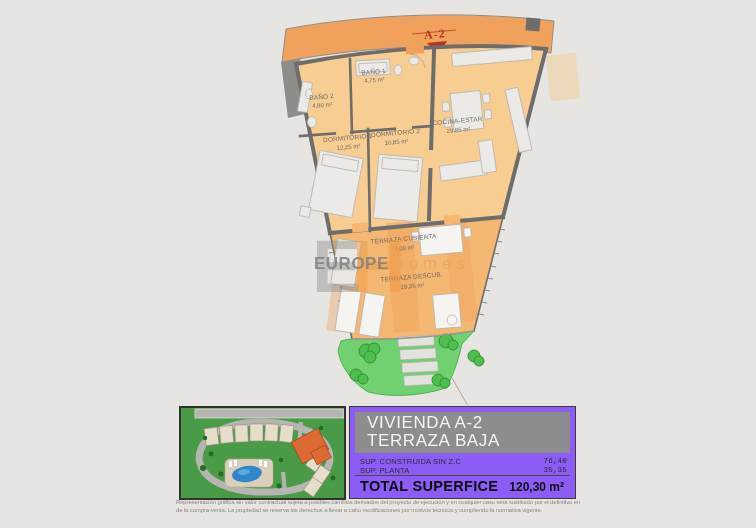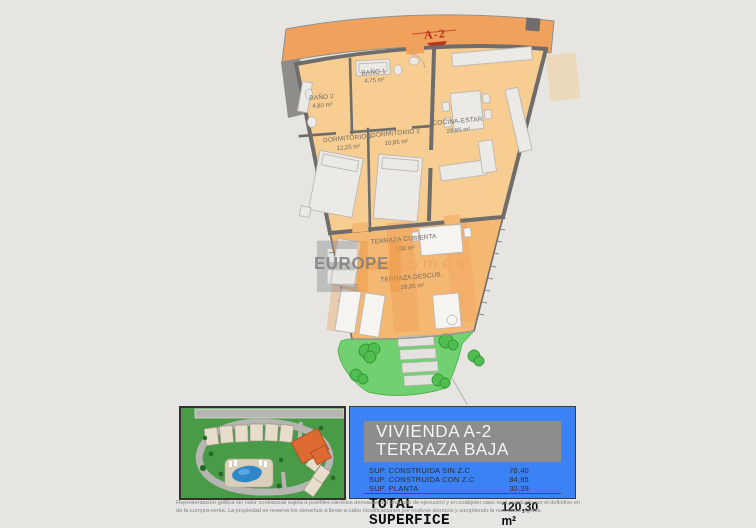--- a/index.html
+++ b/index.html
@@ -9,29 +9,29 @@
   .room-name{font-size:6.4px;fill:#6e6a62;letter-spacing:.2px;}
   .room-area{font-size:6px;fill:#6e6a62;}
   .marker-text{font-family:"Liberation Serif",serif;font-size:12px;fill:#b8341f;font-weight:bold;letter-spacing:1px;}
   .wm-mono{font-weight:bold;font-size:74px;}
   .wm-word{font-weight:bold;font-size:17px;letter-spacing:.5px;}
   .wm-word2{font-size:17px;letter-spacing:5px;}
   
   .thumb{position:absolute;left:179px;top:406px;width:163px;height:90px;border:2px solid #32312f;background:#4d9f4b;}
   
   .info{position:absolute;left:349px;top:406px;width:227px;height:93px;border:1px solid #3c3b39;
-        background:#3b82f6;box-sizing:border-box;padding:14px;display:flex;flex-direction:column;}
+        background:#8b5cf6;box-sizing:border-box;padding:5px;display:flex;flex-direction:column;}
   .info-header{background:#8d8d8d;color:#f3f3f1;padding:2px 0 3px 12px;font-size:17px;line-height:18px;letter-spacing:.6px;}
   .info-rows{padding:4px 0 0 5px;flex:1;}
-  .row{display:flex;font-size:7.5px;line-height:9px;color:#2c2c2c;letter-spacing:.2px;}
+  .row{display:flex;font-size:7.5px;line-height:9px;color:#2c2c2c;letter-spacing:.2px;gap:47px;}
   .row .lbl{width:120px;}
-  .row .val{width:40px;text-align:right;}
+  .row .val{width:40px;text-align:right;font-family:Liberation Mono, monospace;}
   .info-total{border-top:1px solid #4a4a48;display:flex;justify-content:space-between;align-items:flex-end;
               padding:2px 6px 1px 5px;font-weight:bold;color:#0d0d0d;}
-  .total-lbl{font-size:14.5px;letter-spacing:.3px;font-family:Liberation Mono, monospace;}
+  .total-lbl{font-size:14.5px;letter-spacing:.3px;}
   .total-val{font-size:12px;}
   .disclaimer{position:absolute;left:176px;top:499px;width:460px;font-size:6px;line-height:7.6px;
               color:#8b8a88;letter-spacing:-0.15px;white-space:nowrap;overflow:hidden;}
 </style>
 </head>
 <body>
 
 <div class="page">
 
   <svg width="756" height="405" viewBox="0 0 756 405" style="position:absolute;left:0;top:0;">
@@ -265,26 +265,22 @@
     <div class="info-header">
       <div>VIVIENDA A-2</div>
       <div>TERRAZA BAJA</div>
     </div>
     <div class="info-rows">
       <div class="row">
         <span class="lbl">SUP. CONSTRUIDA SIN Z.C</span>
         <span class="val">76,40</span>
       </div>
       <div class="row">
-        <span class="lbl">SUP. CONSTRUIDA CON Z.C</span>
-        <span class="val">84,95</span>
-      </div>
-      <div class="row">
         <span class="lbl">SUP. PLANTA</span>
-        <span class="val">30,39</span>
+        <span class="val">35,35</span>
       </div>
     </div>
     <div class="info-total">
       <span class="total-lbl">TOTAL SUPERFICE</span>
       <span class="total-val">120,30 m²</span>
     </div>
   </div>
 
   <div class="disclaimer">
     <div>Representación gráfica sin valor contractual sujeta a posibles cambios derivados del proyecto de ejecución y en cualquier caso será sustituido por el definitivo en</div>

